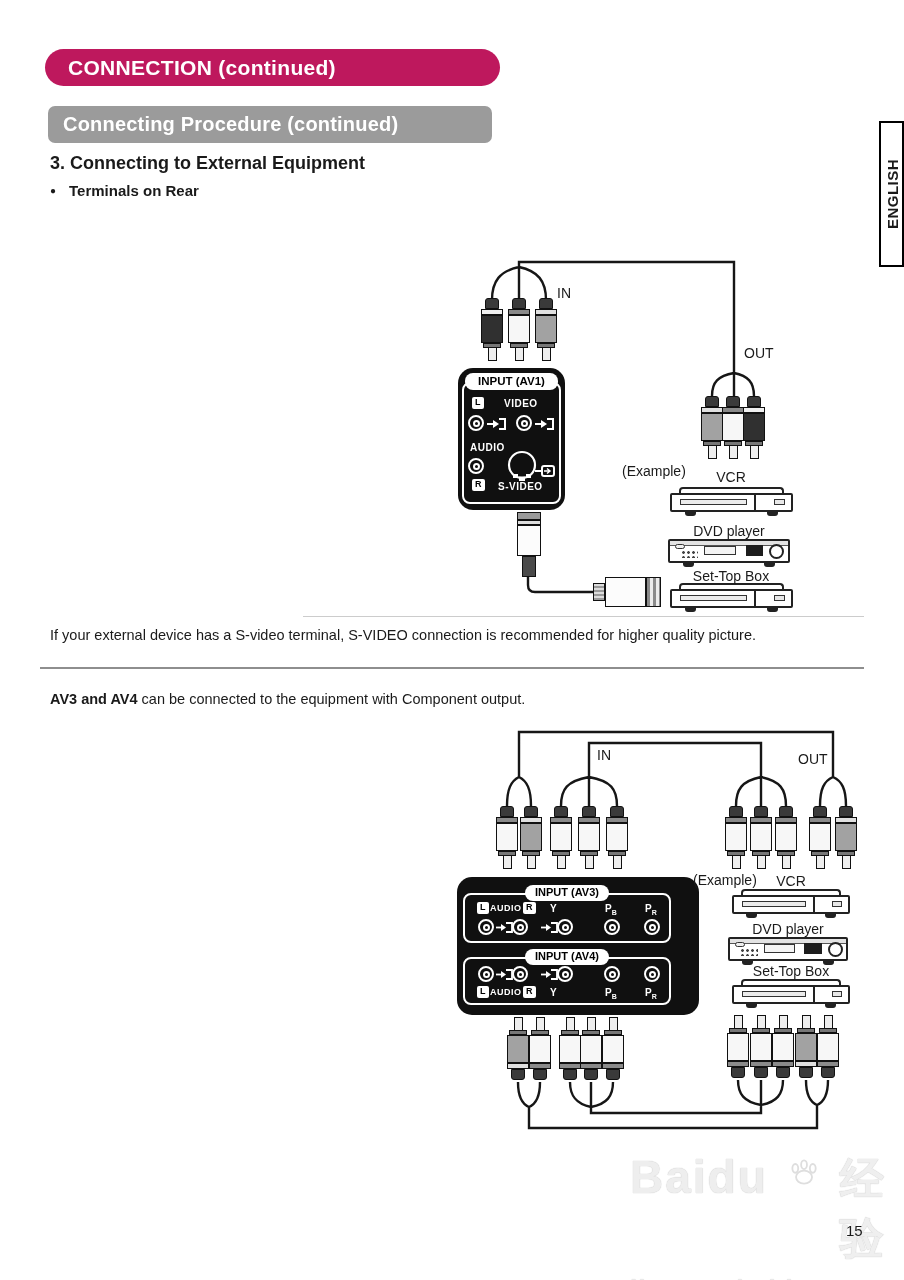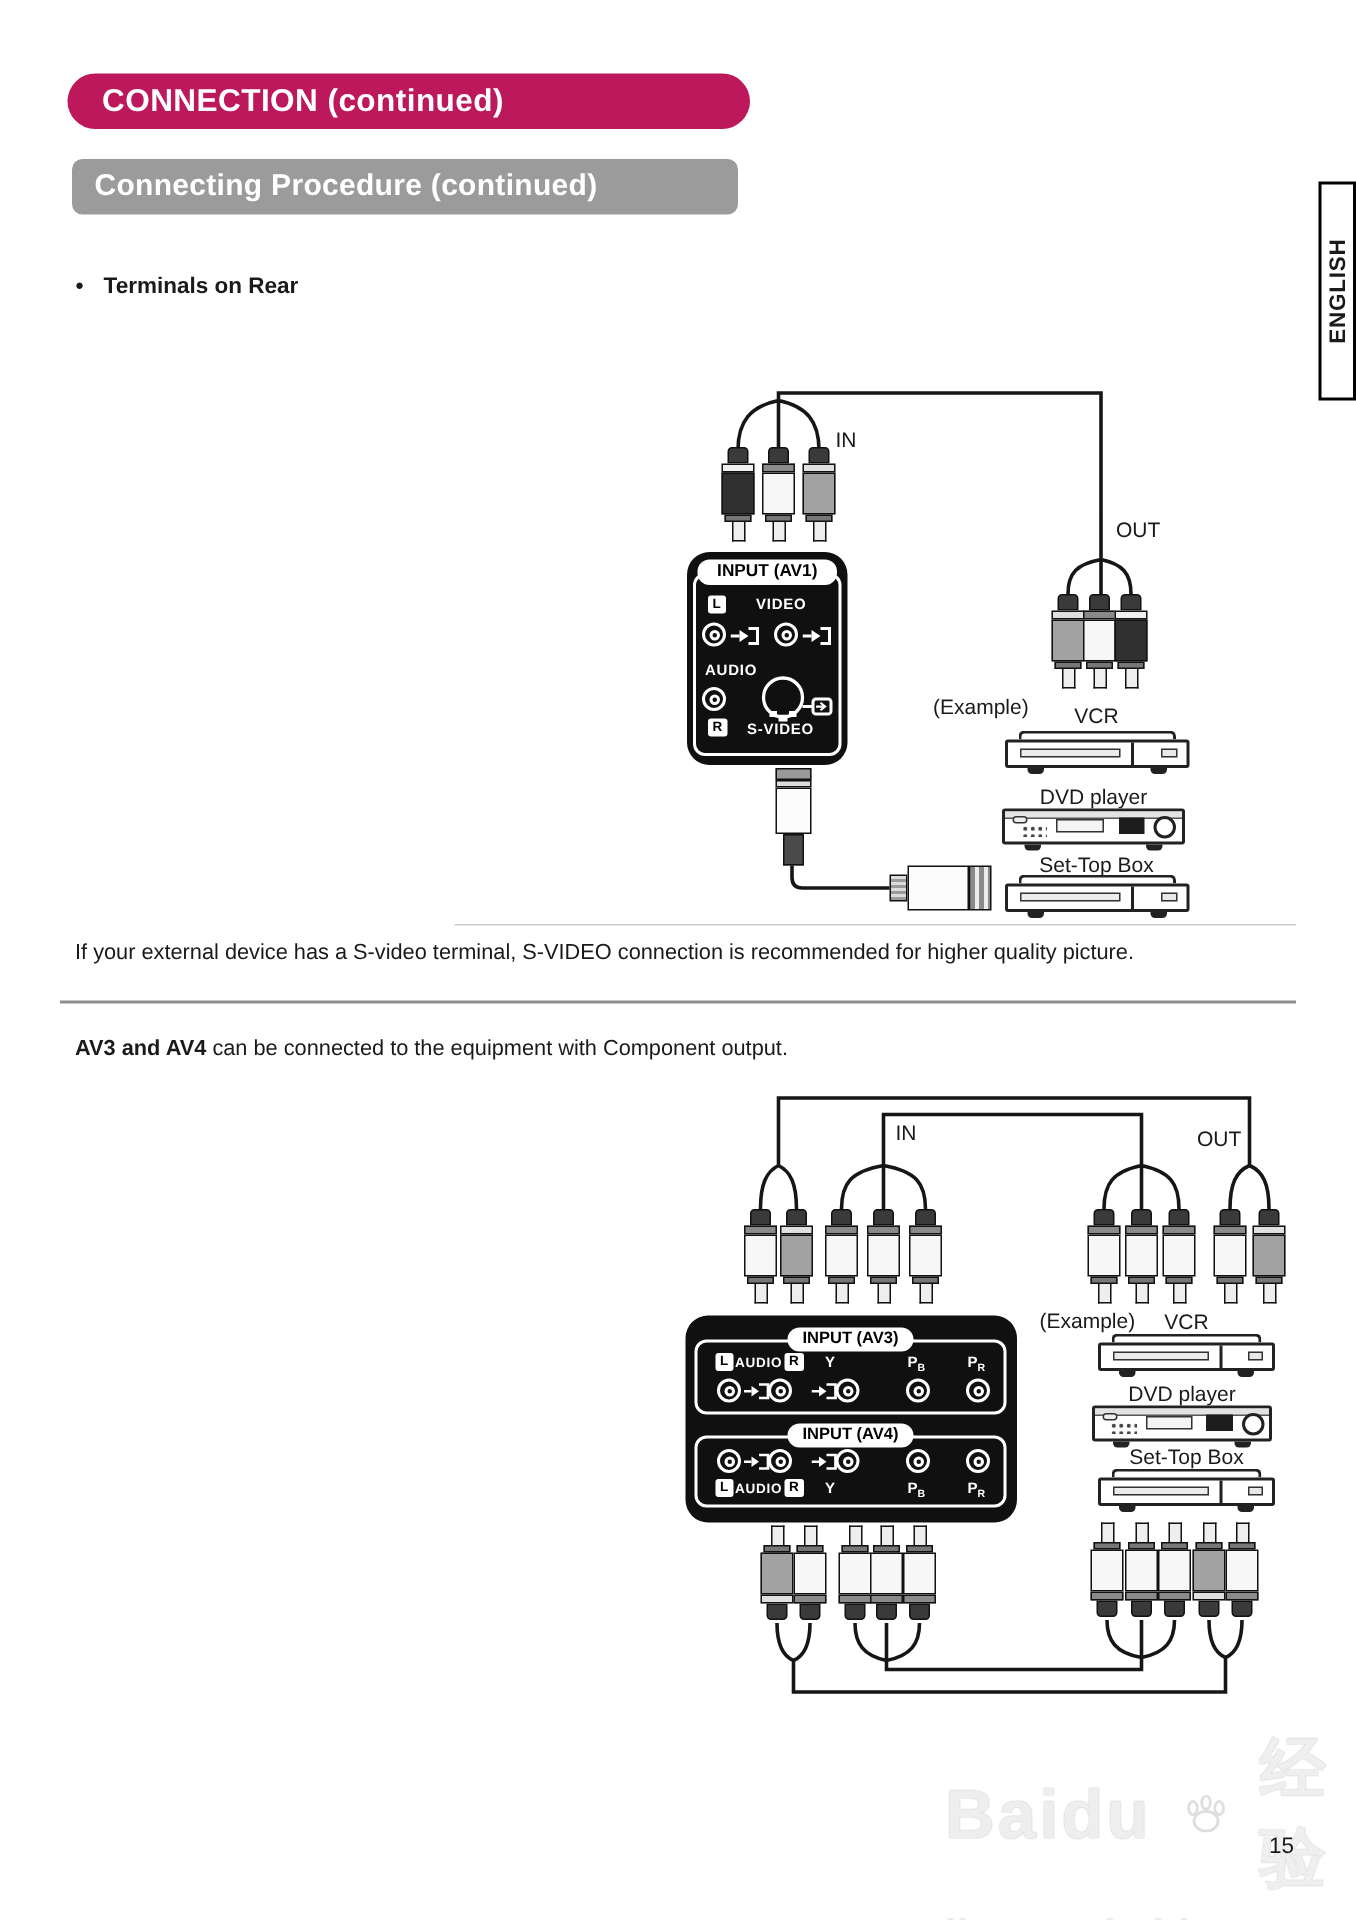--- a/index.html
+++ b/index.html
@@ -92,21 +92,21 @@
   .dd-knob { position:absolute; right:3%; top:16%; width:15px; height:15px; border:2.5px solid #222; border-radius:50%; background:#fff; }
   .dd-strip { position:absolute; left:0; top:0; width:100%; height:5px; border-bottom:1px solid #555; background:#e3e3e3; }
 
   
   .lang-tab { left:879px; top:121px; width:25px; height:146px; border:2px solid #000; background:#fff; z-index:5; }
   .lang-text { position:absolute; left:50%; top:50%; transform:translate(-50%,-50%) rotate(-90deg);
     font-weight:bold; font-size:15px; letter-spacing:.5px; white-space:nowrap; }
 
   
   .wm { left:630px; top:1150px; z-index:0; color:#e4e4e4; }
-  .wm-row { display:flex; align-items:center; gap:20px; }
+  .wm-row { display:flex; align-items:flex-start; gap:20px; }
   .wm-brand { font-size:46px; font-weight:bold; letter-spacing:2px; color:#eeeeee;
     text-shadow:0 0 1px #cfcfcf, 0 0 1px #cfcfcf; }
   .wm-cn { font-size:44px; font-weight:bold; color:#efefef; text-shadow:0 0 1px #cfcfcf, 0 0 1px #cfcfcf;
     font-family:"DejaVu Sans",sans-serif; }
   .wm-url { font-size:26px; font-weight:bold; color:#e9e9e9; text-shadow:0 0 1px #d4d4d4; margin-top:6px; letter-spacing:1px; }
   .page-num { left:846px; top:1222px; font-size:15px; z-index:6; }
 </style>
 </head>
 <body>
 
@@ -125,20 +125,21 @@
     </div>
     <div class="wm-url">jingyan.baidu.com</div>
   </div>
 
   <div class="abs hdr-black">
     <span>CONNECTION (continued)</span>
   </div>
   <div class="abs hdr-gray">
     <span>Connecting Procedure (continued)</span>
   </div>
+  <div class="abs sec-title">3. Connecting to External Equipment</div>
   <div class="abs bullet-line">
     <span class="bullet-dot">●</span>
     <span>Terminals on Rear</span>
   </div>
 
   <p class="abs body-p" style="top:626px">If your external device has a S-video terminal, S-VIDEO connection is recommended for higher quality picture.</p>
   <p class="abs body-p" style="top:690px"><b>AV3 and AV4</b><span> can be connected to the equipment with Component output.</span></p>
 
   <div class="abs faint-line"></div>
   <div class="abs divider"></div>
@@ -344,21 +345,21 @@
         <i class="tip"></i>
       </div>
     <div class="rca gray" style="left:385px;top:81px">
         <i class="cap"></i>
         <i class="band"></i>
         <i class="bd"></i>
         <i class="col"></i>
         <i class="tip"></i>
       </div>
 
-    <div class="tpanel" style="left:7px;top:152px;width:221px;height:138px">
+    <div class="tpanel" style="left:7px;top:152px;width:242px;height:138px">
 
       <div class="inbox" style="left:6px;top:16px;width:208px;height:50px"></div>
       <div class="pill" style="left:68px;top:8px;width:84px;height:16px;font-size:11px;line-height:15px">INPUT (AV3)</div>
       <span class="wbox" style="left:20px;top:25px">L</span>
       <span class="ptext" style="left:33px;top:26px;font-size:9px">AUDIO</span>
       <span class="wbox" style="left:66px;top:25px">R</span>
       <span class="complbl" style="left:93px;top:26px">Y</span>
       <span class="complbl" style="left:148px;top:26px"><span>P</span><sub>B</sub></span>
       <span class="complbl" style="left:188px;top:26px"><span>P</span><sub>R</sub></span>
       <span class="ring" style="left:21px;top:42px"></span>

